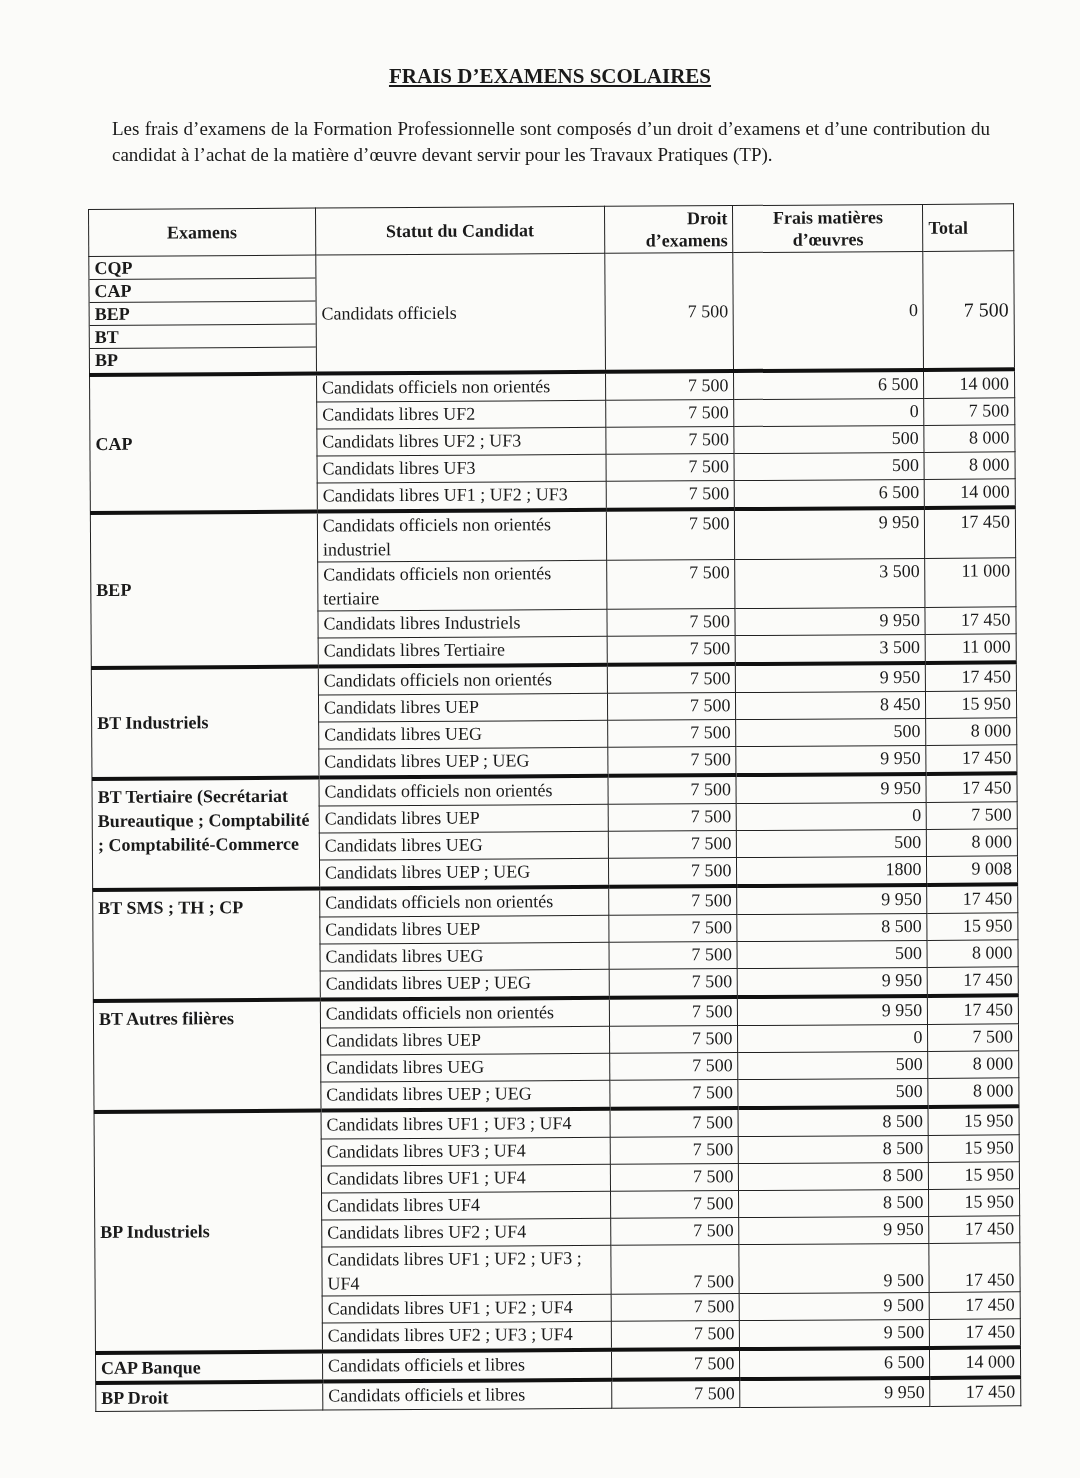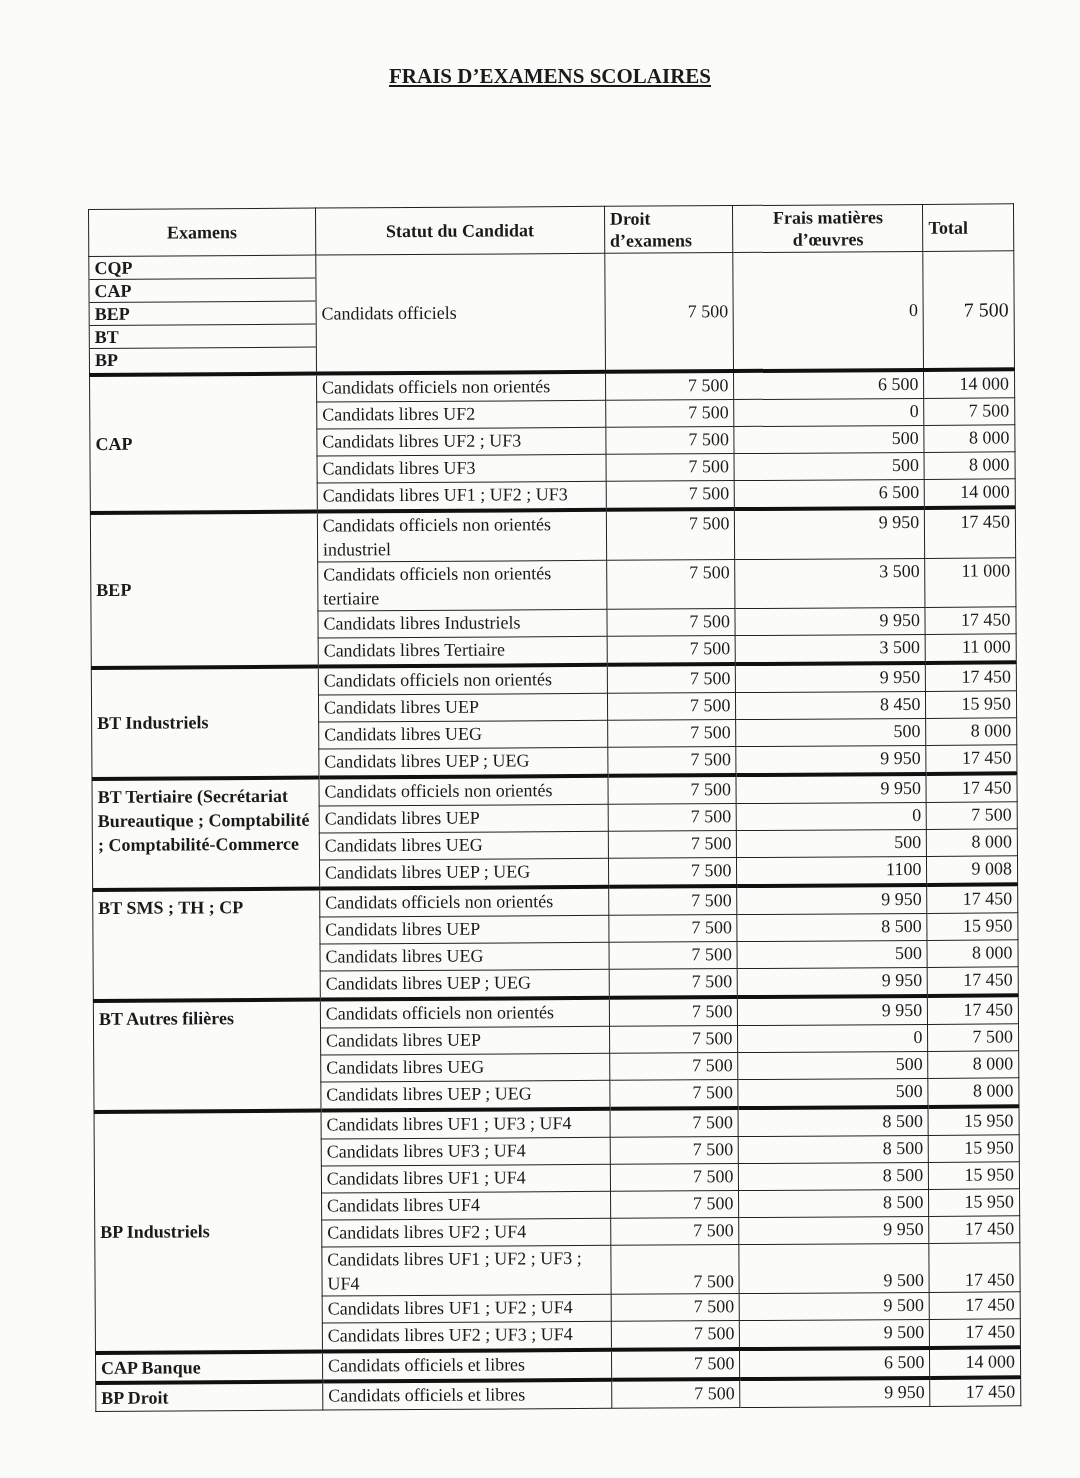--- a/index.html
+++ b/index.html
@@ -40,27 +40,28 @@
   td.stacked { padding: 0 !important; vertical-align: top !important; }
   .mid { vertical-align: middle !important; }
   .bottom { vertical-align: bottom !important; }
   .exam-top { vertical-align: top !important; padding-top: 4px !important; }
 </style>
 </head>
 <body>
 
 <div class="page">
   <div class="title">FRAIS D’EXAMENS SCOLAIRES</div>
+  <div class="intro">Les frais d’examens de la Formation Professionnelle sont composés d’un droit d’examens et d’une contribution du candidat à l’achat de la matière d’œuvre devant servir pour les Travaux Pratiques (TP).</div>
 
   <table class="fees">
     <thead>
       <tr>
         <th class="c-exam">Examens</th>
         <th class="c-stat">Statut du Candidat</th>
-        <th class="c-droit" style="text-align:left">Droit d’examens</th>
+        <th class="c-droit" style="text-align:right">Droit d’examens</th>
         <th class="c-frais" style="text-align:center">Frais matières d’œuvres</th>
         <th class="c-total" style="text-align:left">Total</th>
       </tr>
     </thead>
     <tbody id="tbody">
       <tr style="height:118px">
         <td class="c-exam stacked">
           <div class="sub-exam">CQP</div>
           <div class="sub-exam">CAP</div>
           <div class="sub-exam">BEP</div>
@@ -168,21 +169,21 @@
         </tr>
         <tr>
           <td class="c-stat">Candidats libres UEG</td>
           <td class="c-droit">7 500</td>
           <td class="c-frais">500</td>
           <td class="c-total">8 000</td>
         </tr>
         <tr>
           <td class="c-stat">Candidats libres UEP ; UEG</td>
           <td class="c-droit">7 500</td>
-          <td class="c-frais">1100</td>
+          <td class="c-frais">1800</td>
           <td class="c-total">9 008</td>
         </tr>
         <tr class="group-start">
           <td class="c-exam exam-top" rowspan="4">BT SMS ; TH ; CP</td>
           <td class="c-stat">Candidats officiels non orientés</td>
           <td class="c-droit">7 500</td>
           <td class="c-frais">9 950</td>
           <td class="c-total">17 450</td>
         </tr>
         <tr>

